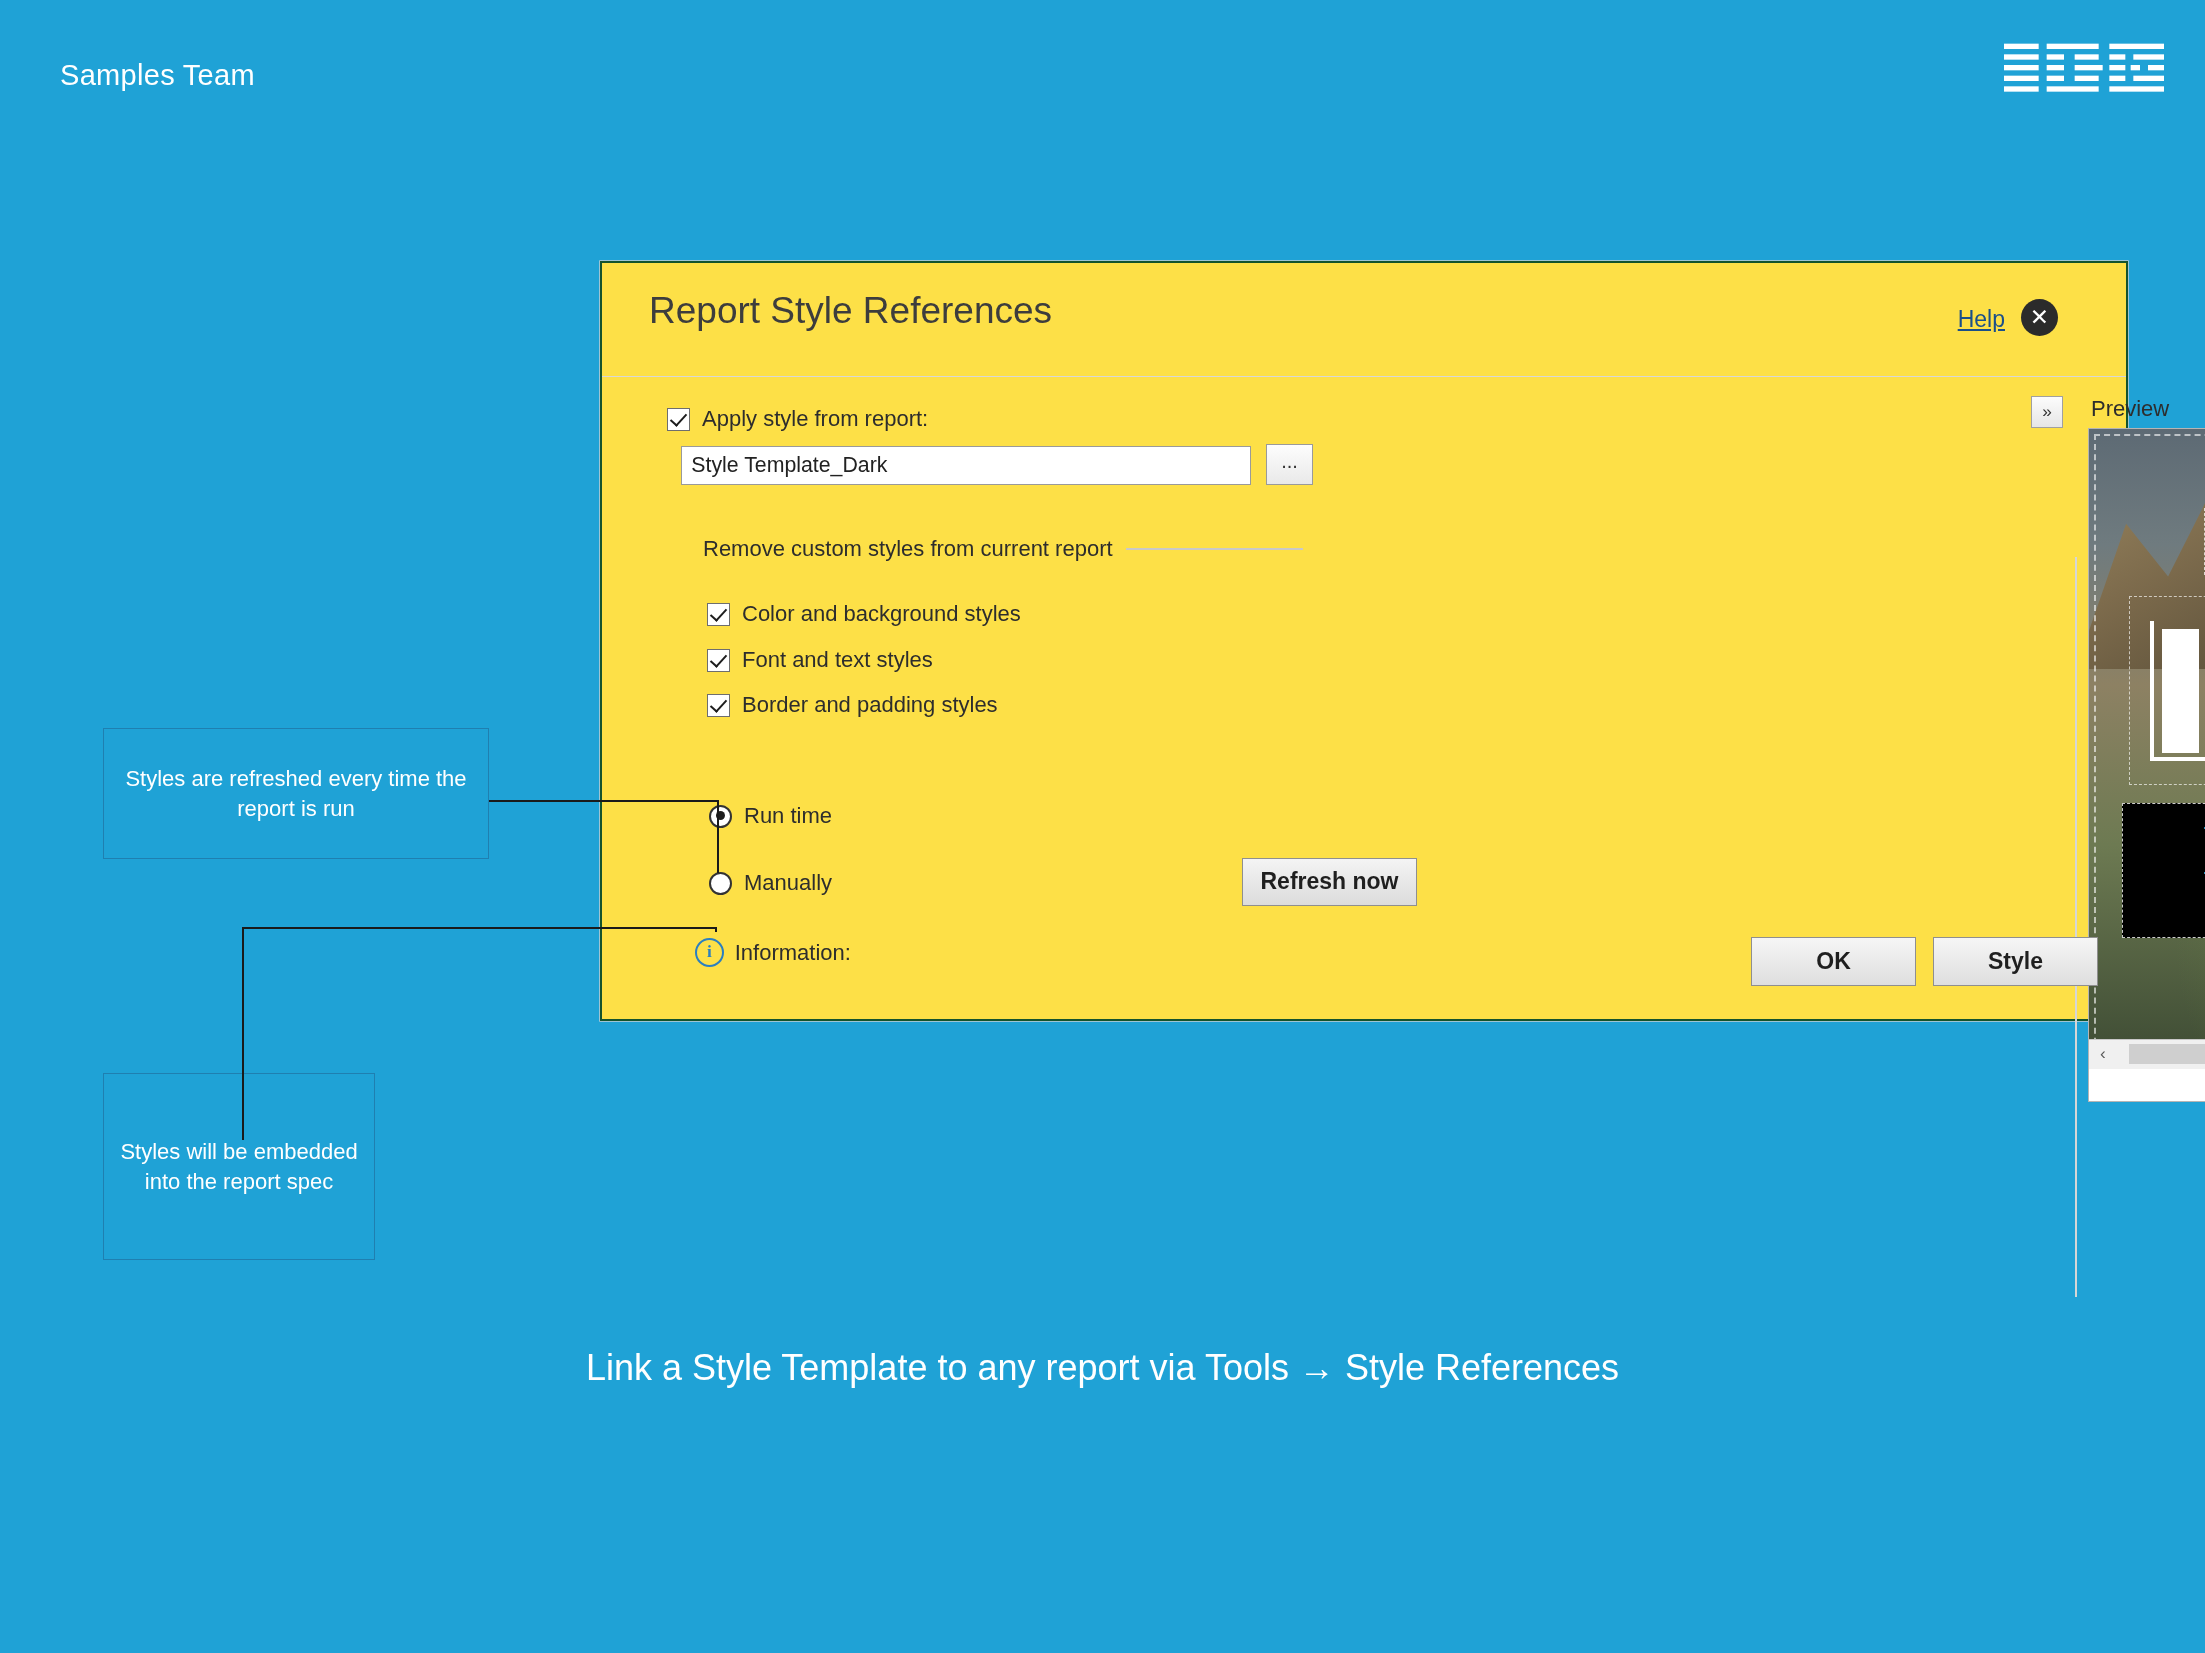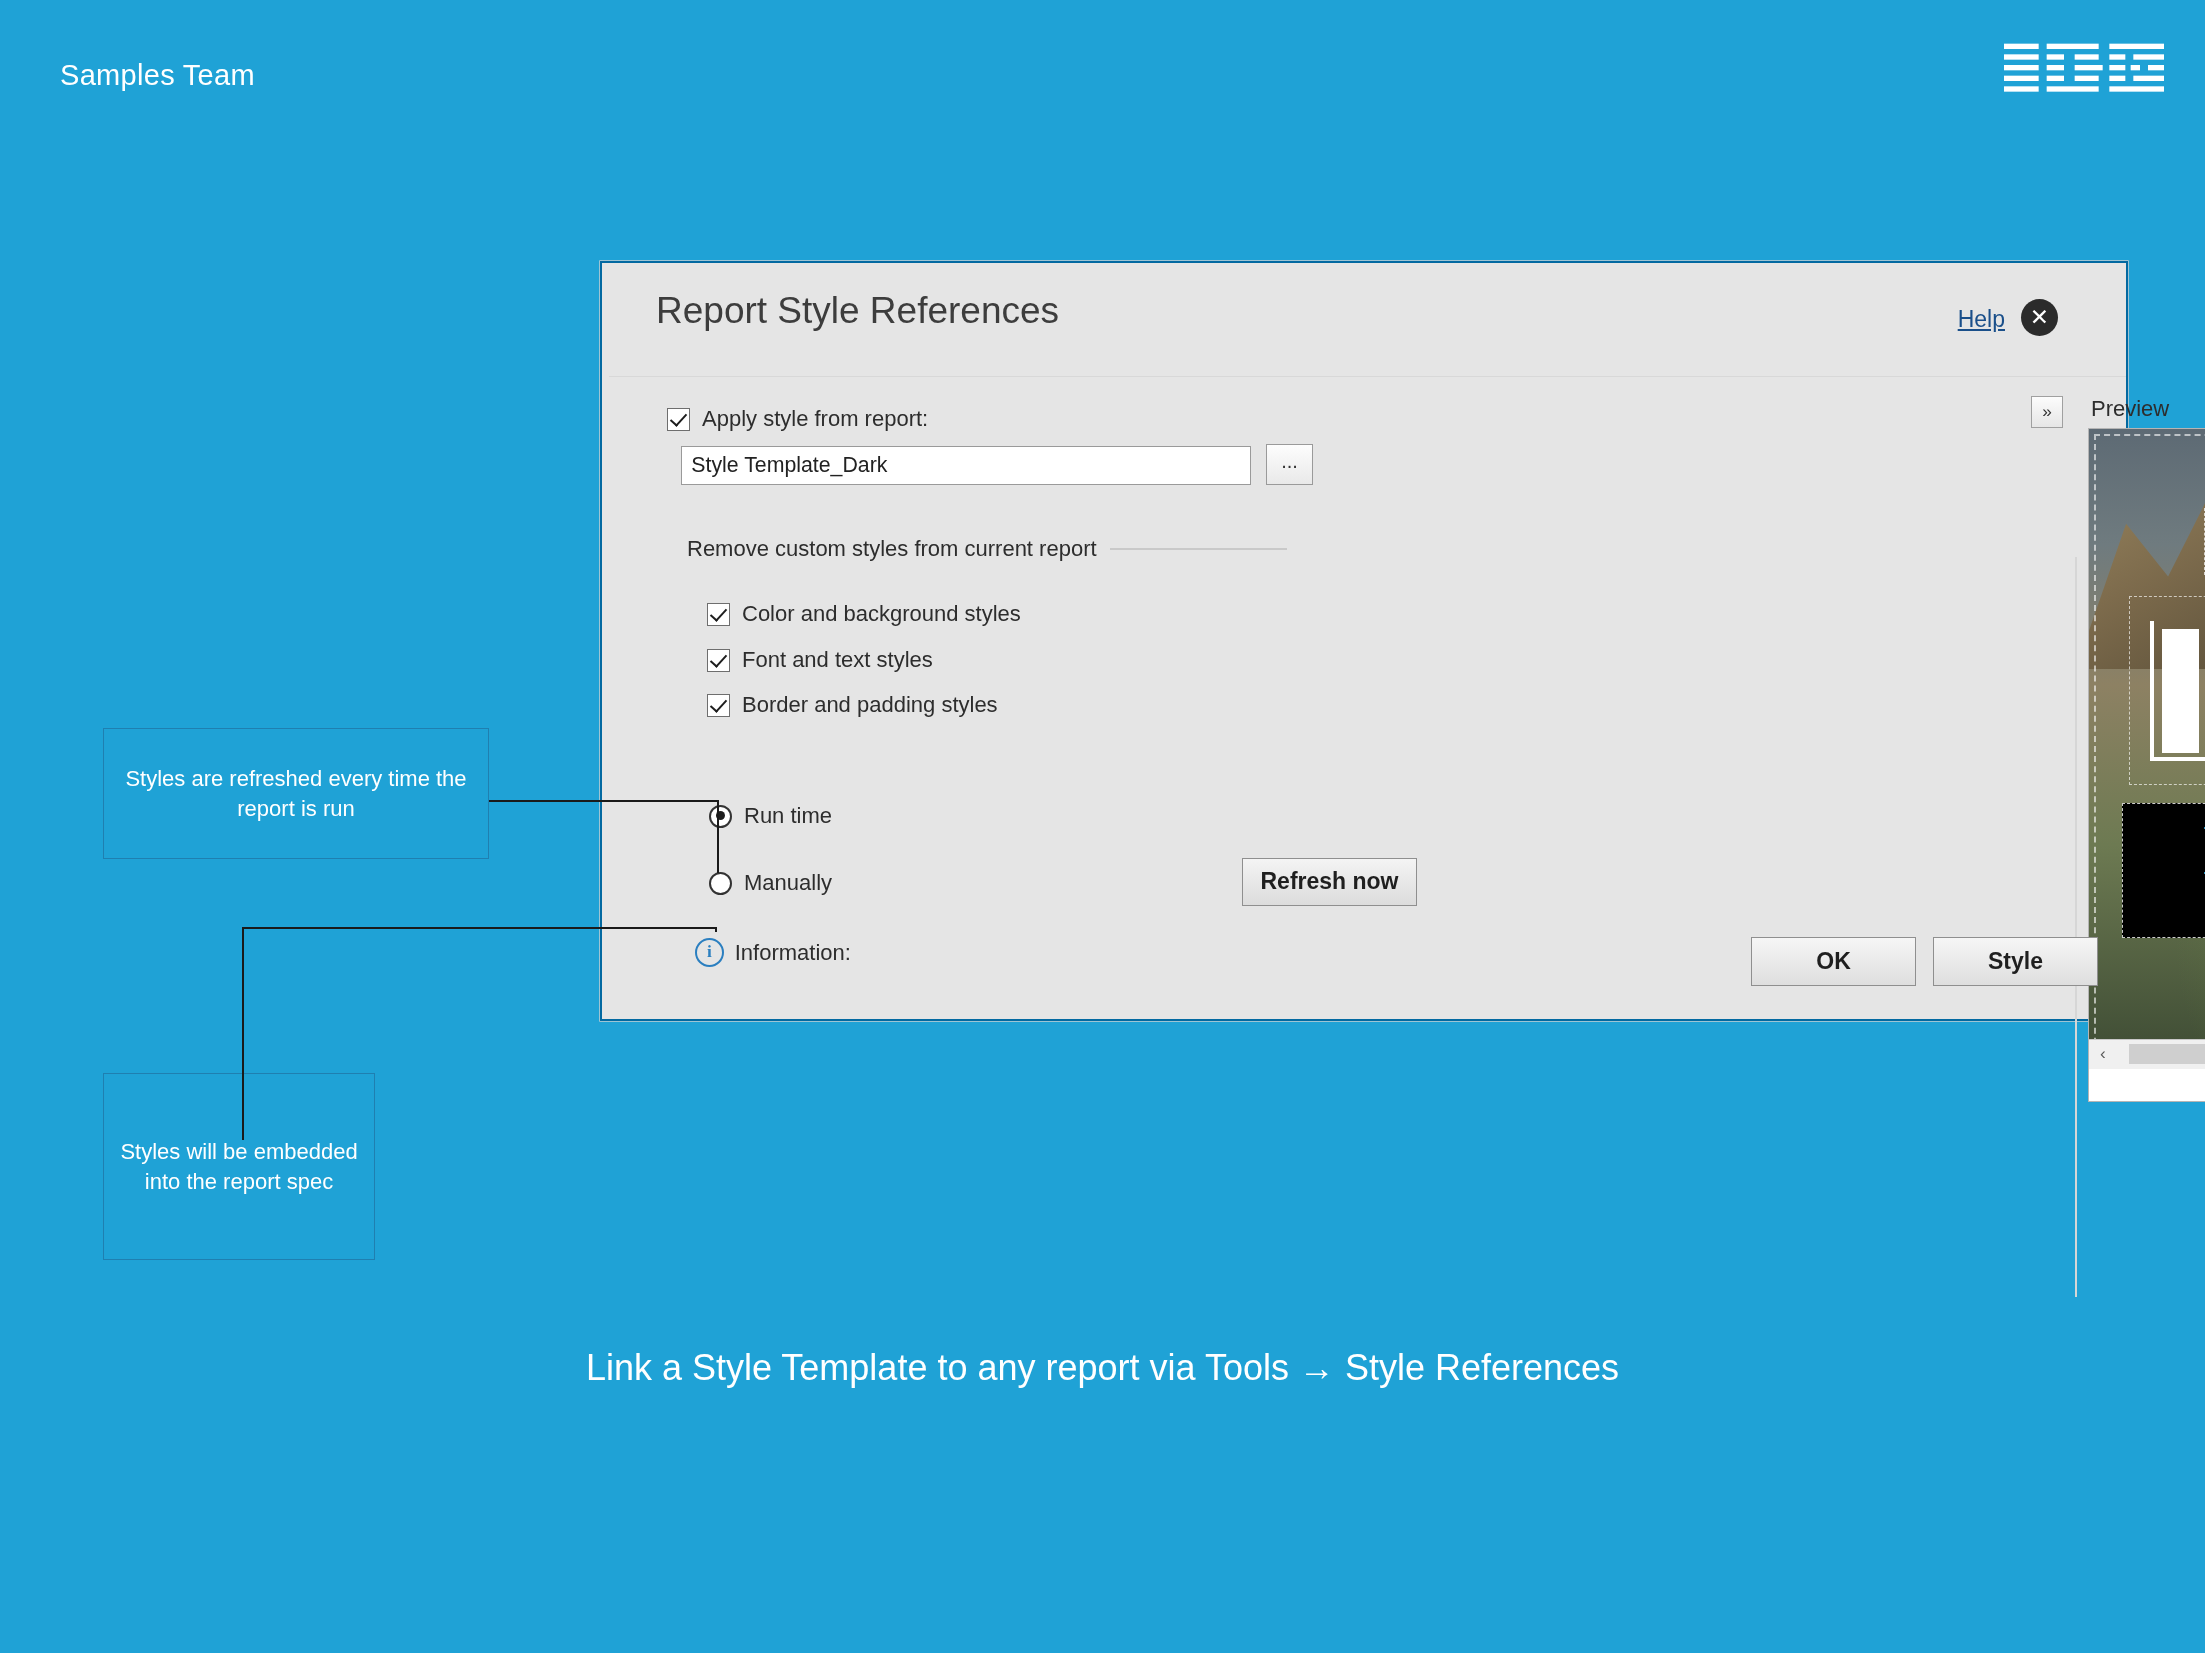--- a/index.html
+++ b/index.html
@@ -33,25 +33,24 @@
   }
   .ibm-logo svg { display: block; }
 
   
   .dialog {
     position: absolute;
     left: 600px;
     top: 261px;
     width: 1528px;
     height: 760px;
-    background: #e5e5e5;
-    border: 2px solid #0369a1;
+    background: #fde047;
+    border: 2px solid #14532d;
     box-shadow: 0 0 0 0.7px #d3d3d3;
     box-sizing: border-box;
-    padding-left: 7px;
   }
   .dialog-titlebar {
     position: relative;
     height: 113px;
     border-bottom: 1.3px solid #d8d8d8;
   }
   .dialog-title {
     position: absolute;
     left: 47px;
     top: 27px;
@@ -162,21 +161,21 @@
     font-size: 22px;
     color: #2d2d2d;
     white-space: nowrap;
     padding-right: 13.3px;
   }
   .group-head .gh-line {
     flex: 1;
     height: 1.3px;
     background: #c9c9c9;
   }
-  .grp-remove { left: 85px; top: 145px; }
+  .grp-remove { left: 101px; top: 145px; }
   .grp-refresh { left: 85px; top: 387px; }
 
   .cb1 { left: 105px; top: 210px; }
   .cb2 { left: 105px; top: 255px; }
   .cb3 { left: 105px; top: 301px; }
 
   .radio {
     width: 23px; height: 23px;
     border: 2px solid #333333;
     border-radius: 50%;

